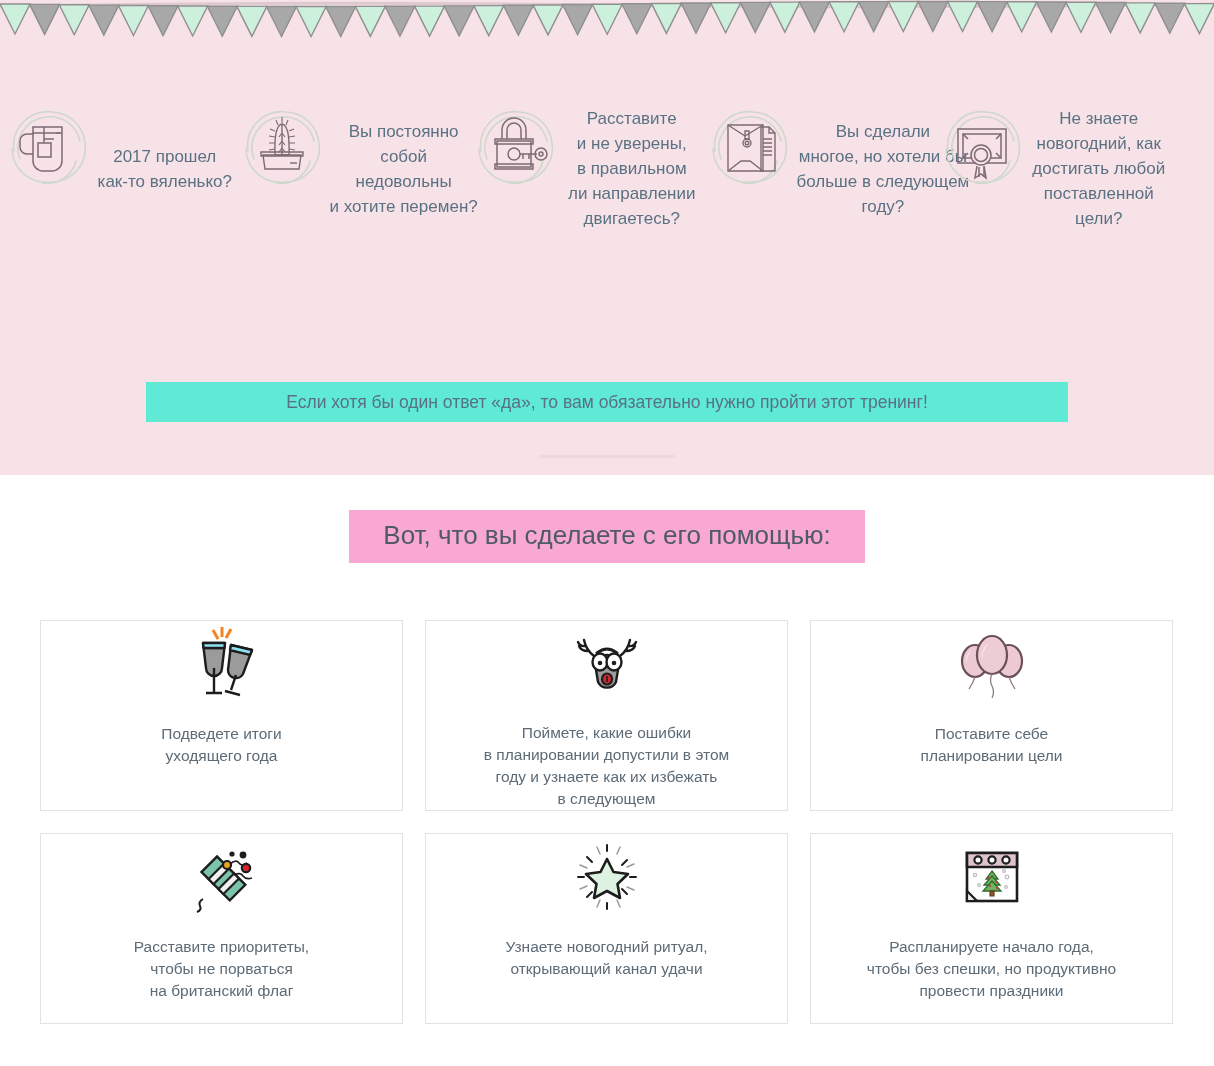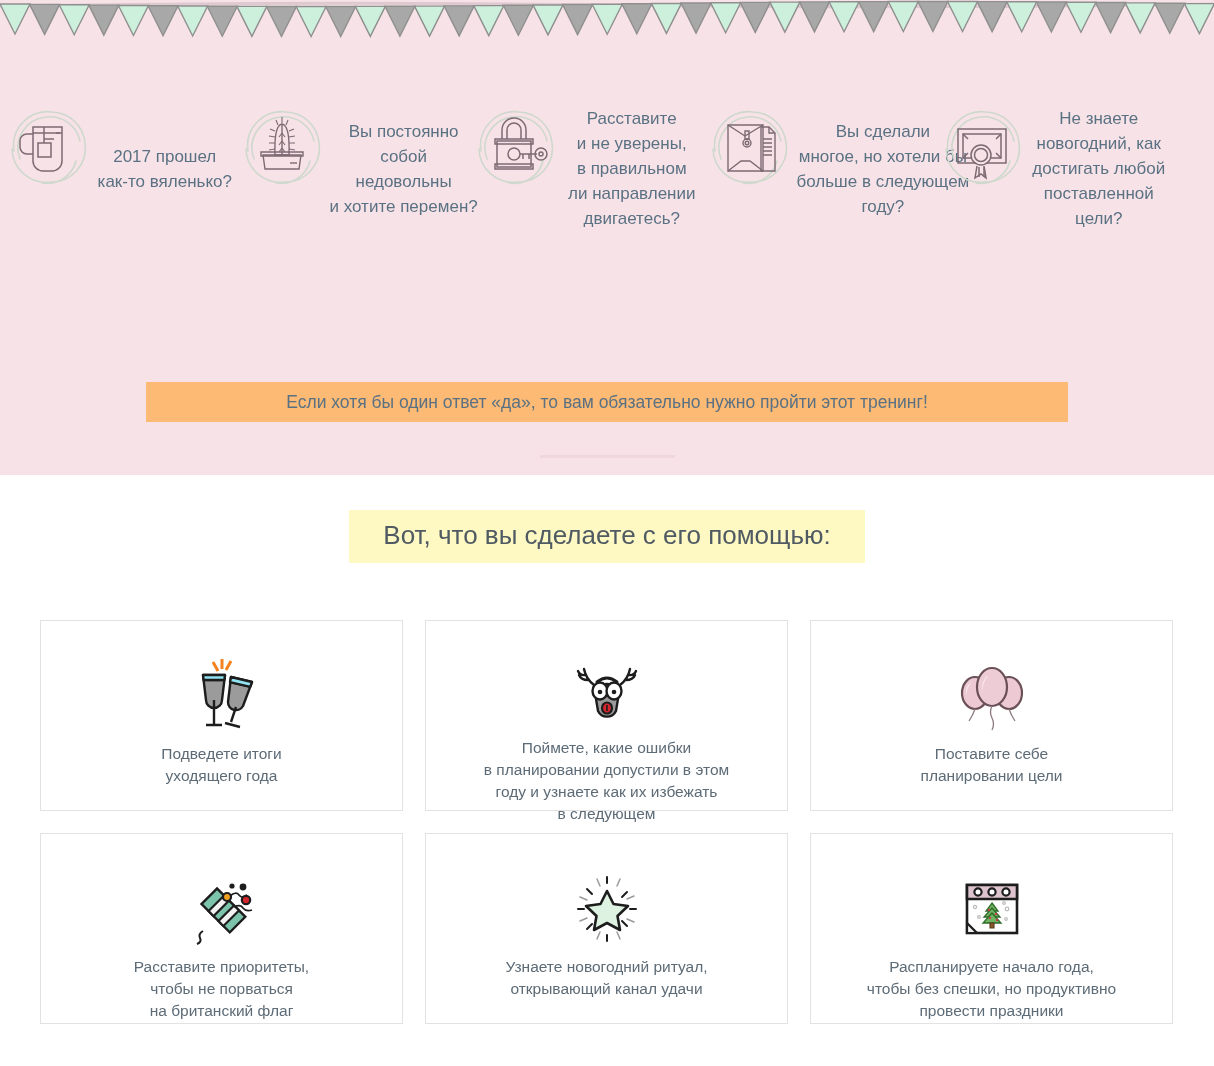--- a/index.html
+++ b/index.html
@@ -56,21 +56,21 @@
     font-weight: 400;
   }
   .col-text span { display: block; white-space: nowrap; }
 
   .green-banner {
     position: absolute;
     left: 146px;
     top: 382px;
     width: 922px;
     height: 40px;
-    background: #fdba74;
+    background: #5eead4;
     display: flex;
     align-items: center;
     justify-content: center;
   }
   .green-banner-text {
     color: #5a7183;
     font-size: 17.5px;
     line-height: 20px;
     white-space: nowrap;
   }
@@ -88,21 +88,21 @@
   
   .heading-wrap {
     position: absolute;
     top: 510px;
     left: 0;
     width: 1214px;
     display: flex;
     justify-content: center;
   }
   .heading-pill {
-    background: #fef9c3;
+    background: #f9a8d4;
     padding: 9px 34px 12px 34px;
     color: #4f5a63;
     font-size: 26px;
     line-height: 32px;
     white-space: nowrap;
   }
 
   
   .card-grid {
     position: absolute;
@@ -115,21 +115,22 @@
   }
   .card {
     width: 363px;
     height: 191px;
     border: 1px solid #e2e2e2;
     background: #ffffff;
     display: flex;
     flex-direction: column;
     align-items: center;
     justify-content: flex-start;
-    padding-top: 32px;
+    padding-top: 0;
+    gap: 12px;
   }
   .card-icon {
     height: 86px;
     display: flex;
     align-items: center;
     justify-content: center;
   }
   .card-text {
     margin-top: 4px;
     text-align: center;

